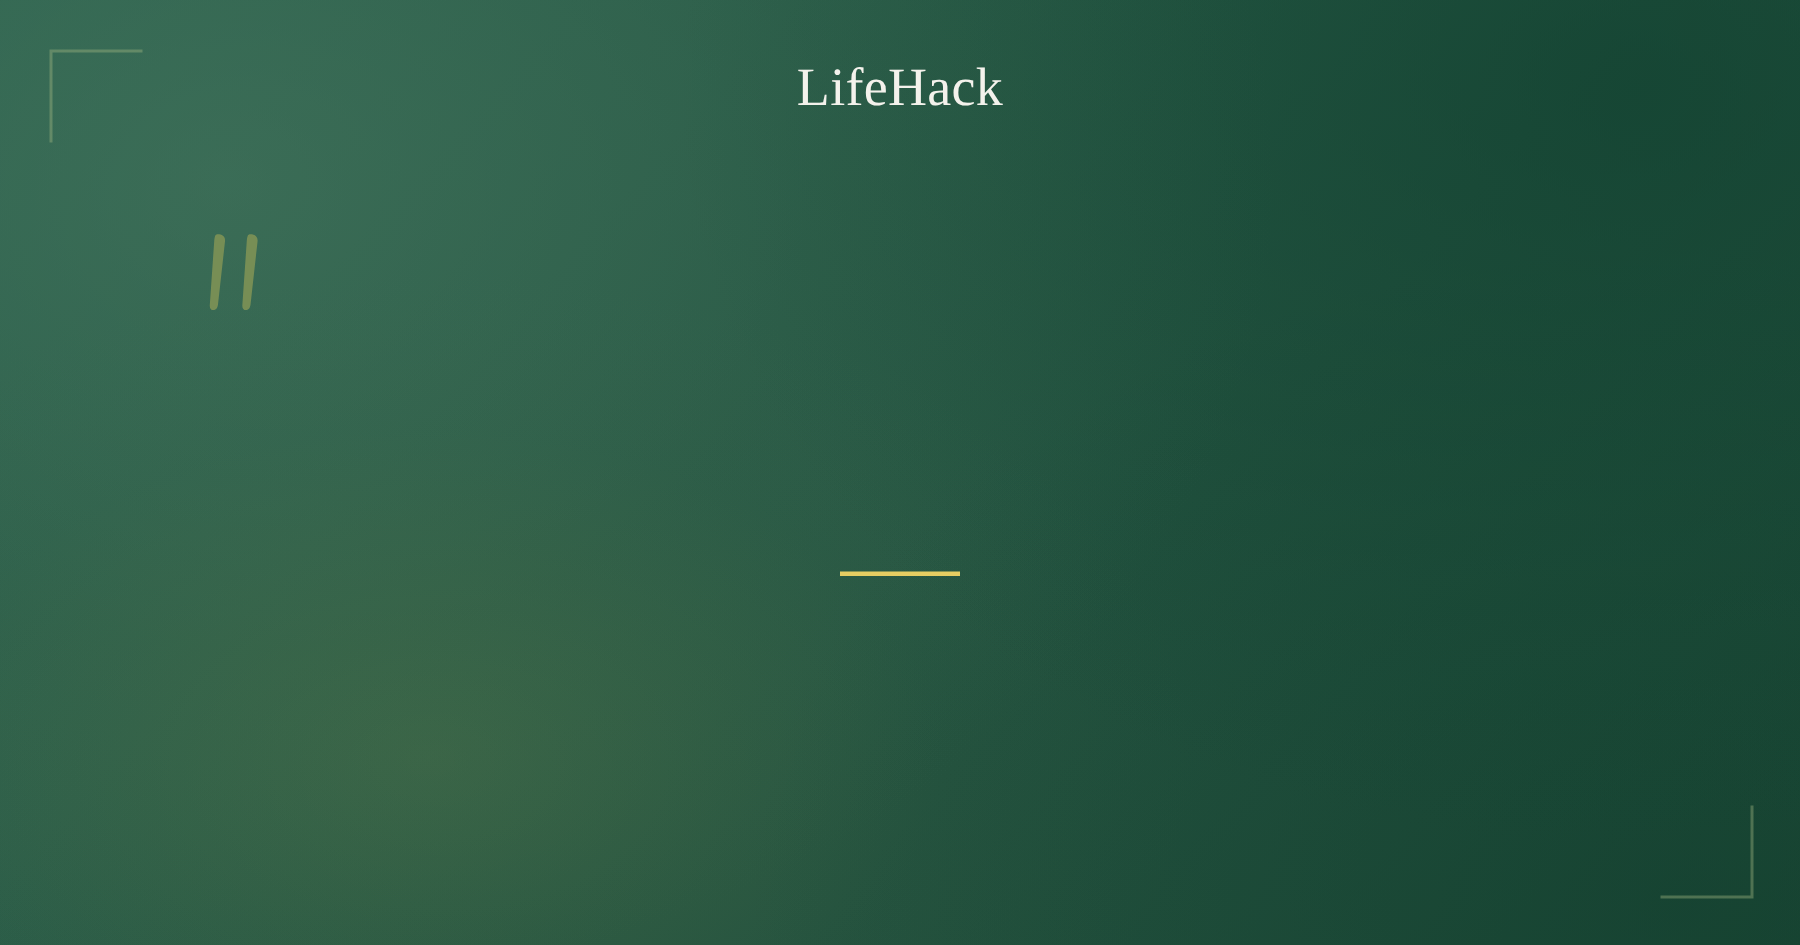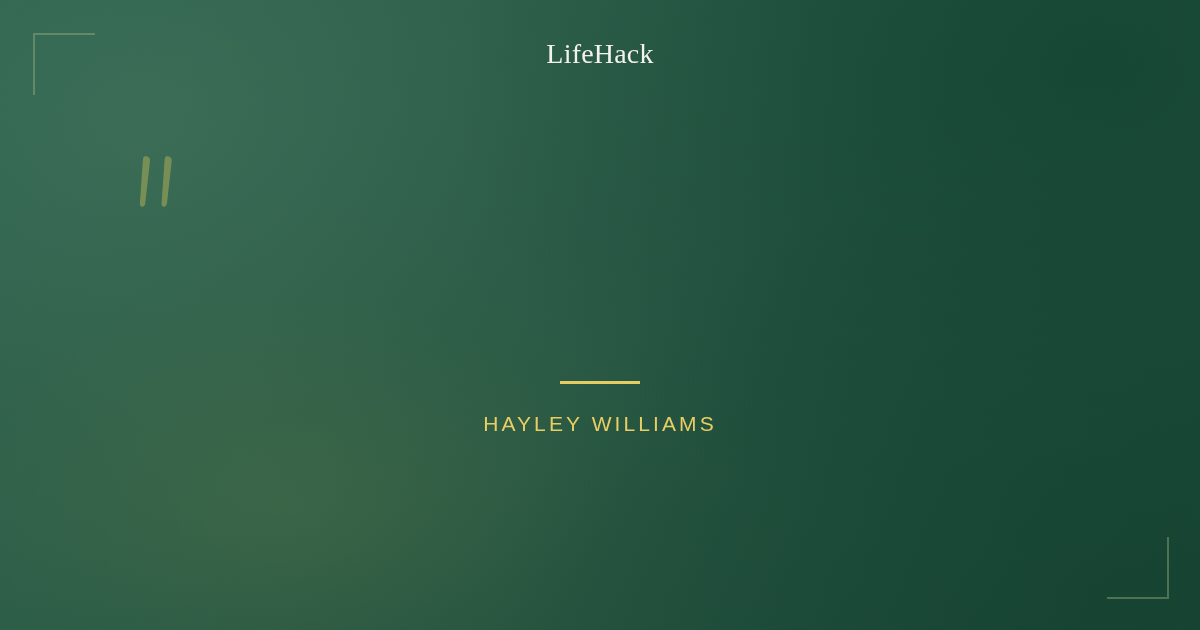--- a/index.html
+++ b/index.html
@@ -60,21 +60,21 @@
   
   #brand {
     position: absolute;
     top: 40px;
     left: 0;
     width: 1200px;
     text-align: center;
   }
   #brand .logo-text {
     font-family: "Liberation Serif", "DejaVu Serif", serif;
-    font-size: 28px;
+    font-size: 36px;
     line-height: 1;
     color: #f4f2ec;
     letter-spacing: 0.2px;
     font-weight: 400;
     display: inline-block;
   }
 
   
   #quote-mark {
     position: absolute;
@@ -154,17 +154,14 @@
       <path d="M10.5 4 C12.4 4 13.9 4.9 13.6 7.2 L10.6 34.2 C10.4 35.9 9.6 36.6 8.6 36.6 C7.5 36.6 6.9 35.8 7.1 34.1 L9.0 6.6 C9.2 4.9 9.4 4 10.5 4 Z" transform="translate(4,0) scale(1.55) translate(-2,0)" fill="#7d9156" opacity="0.92"></path>
       <path d="M24.5 4 C26.4 4 27.9 4.9 27.6 7.2 L24.6 34.2 C24.4 35.9 23.6 36.6 22.6 36.6 C21.5 36.6 20.9 35.8 21.1 34.1 L23.0 6.6 C23.2 4.9 23.4 4 24.5 4 Z" transform="translate(4,0) scale(1.55) translate(-2,0)" fill="#7d9156" opacity="0.92"></path>
     </svg>
   </div>
 
 
   <div id="divider-wrap">
     <span id="divider"></span>
   </div>
 
-  <div id="attribution-wrap">
-    <span id="attribution">HAYLEY WILLIAMS</span>
-  </div>
 
 </div>
 
 </body></html>

